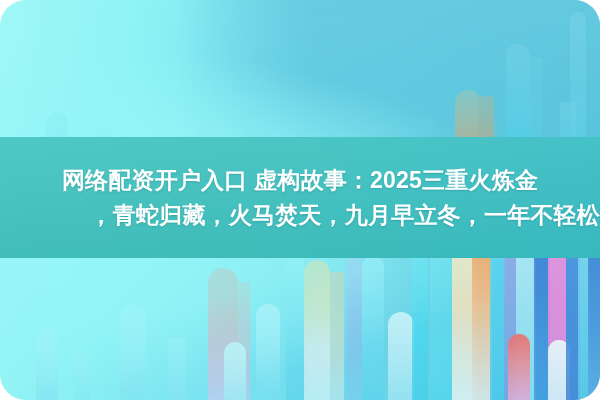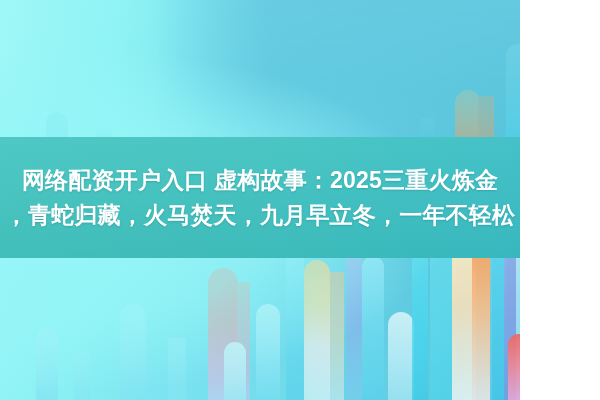--- a/index.html
+++ b/index.html
@@ -2,22 +2,23 @@
 <html><head>
 <meta charset="utf-8">
 <title>Article Banner</title>
 <style>
   html,body{margin:0;padding:0;}
   body{
     width:600px;height:400px;overflow:hidden;
     font-family:"Liberation Sans","DejaVu Sans",sans-serif;
   }
   #banner{
-    position:relative;width:520px;height:400px;overflow:hidden;
+    position:relative;width:600px;height:400px;overflow:hidden;
     background:linear-gradient(100deg,#9ff8f7 0%,#8ef2f4 22%,#74dced 46%,#63cde3 68%,#56c2da 88%,#52bfd8 100%);
+    border-radius:26px;
   }
 
   
   #bars{position:absolute;inset:0;}
   .bar{
     position:absolute;bottom:0;
     border-radius:999px 999px 0 0;
     mix-blend-mode:normal;
   }
   .bar.soft{filter:blur(.4px);}
@@ -59,21 +60,21 @@
   }
   .cap-line{
     color:#ffffff;
     font-size:23px;
     font-weight:700;
     line-height:1.42;
     letter-spacing:.2px;
     white-space:nowrap;
     text-shadow:0 1px 2px rgba(0,70,80,.20);
   }
-  .cap-line.l2{ width:100%; text-align:center; }
+  .cap-line.l2{ width:100%; text-align:right; }
 </style>
 </head>
 <body>
 
 <div id="banner">
 
   <div id="bars">
       <div class="bar soft" style="left: 36px; width: 22px; height: 72px; background: linear-gradient(rgb(189, 242, 250) 0%, rgb(159, 233, 247) 45%, rgb(127, 220, 240) 100%); opacity: 0.5;"></div>
       <div class="bar soft flat" style="left: 74px; width: 16px; height: 48px; background: linear-gradient(rgb(169, 238, 248) 0%, rgb(135, 226, 243) 100%); opacity: 0.4;"></div>
       <div class="bar soft" style="left: 120px; width: 26px; height: 96px; background: linear-gradient(rgb(205, 245, 251) 0%, rgb(166, 234, 247) 50%, rgb(132, 222, 240) 100%); opacity: 0.45;"></div>

